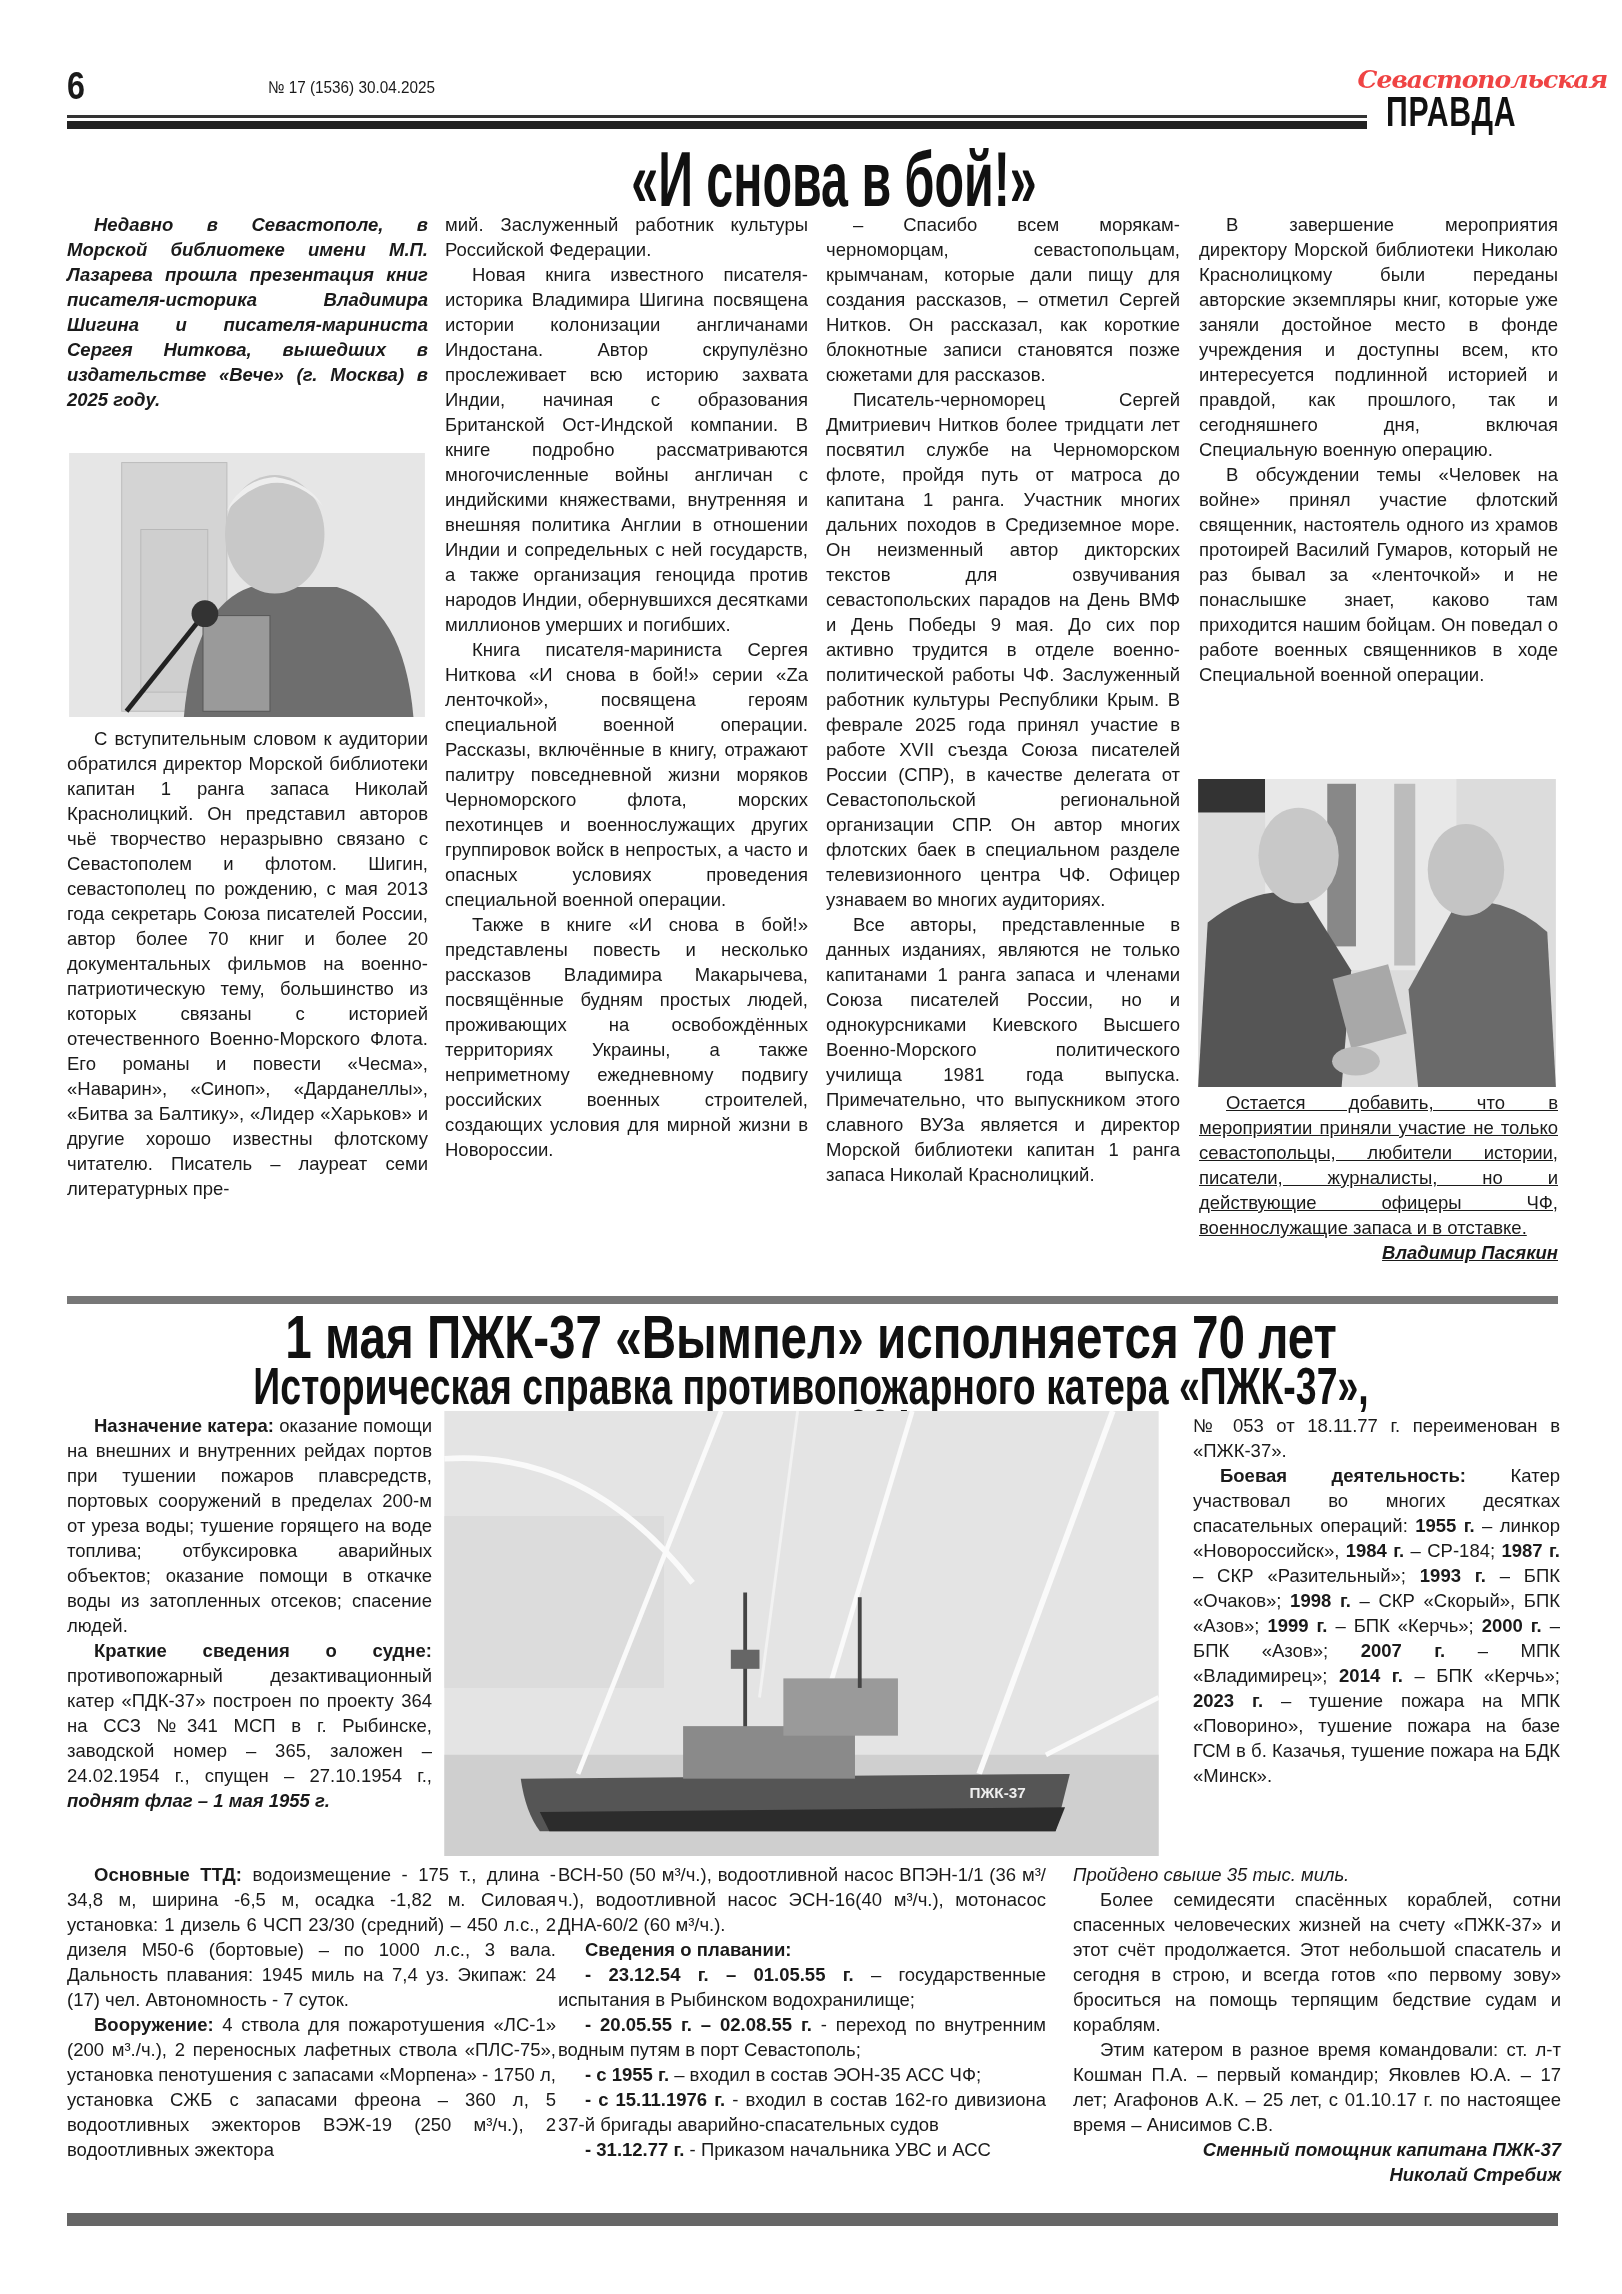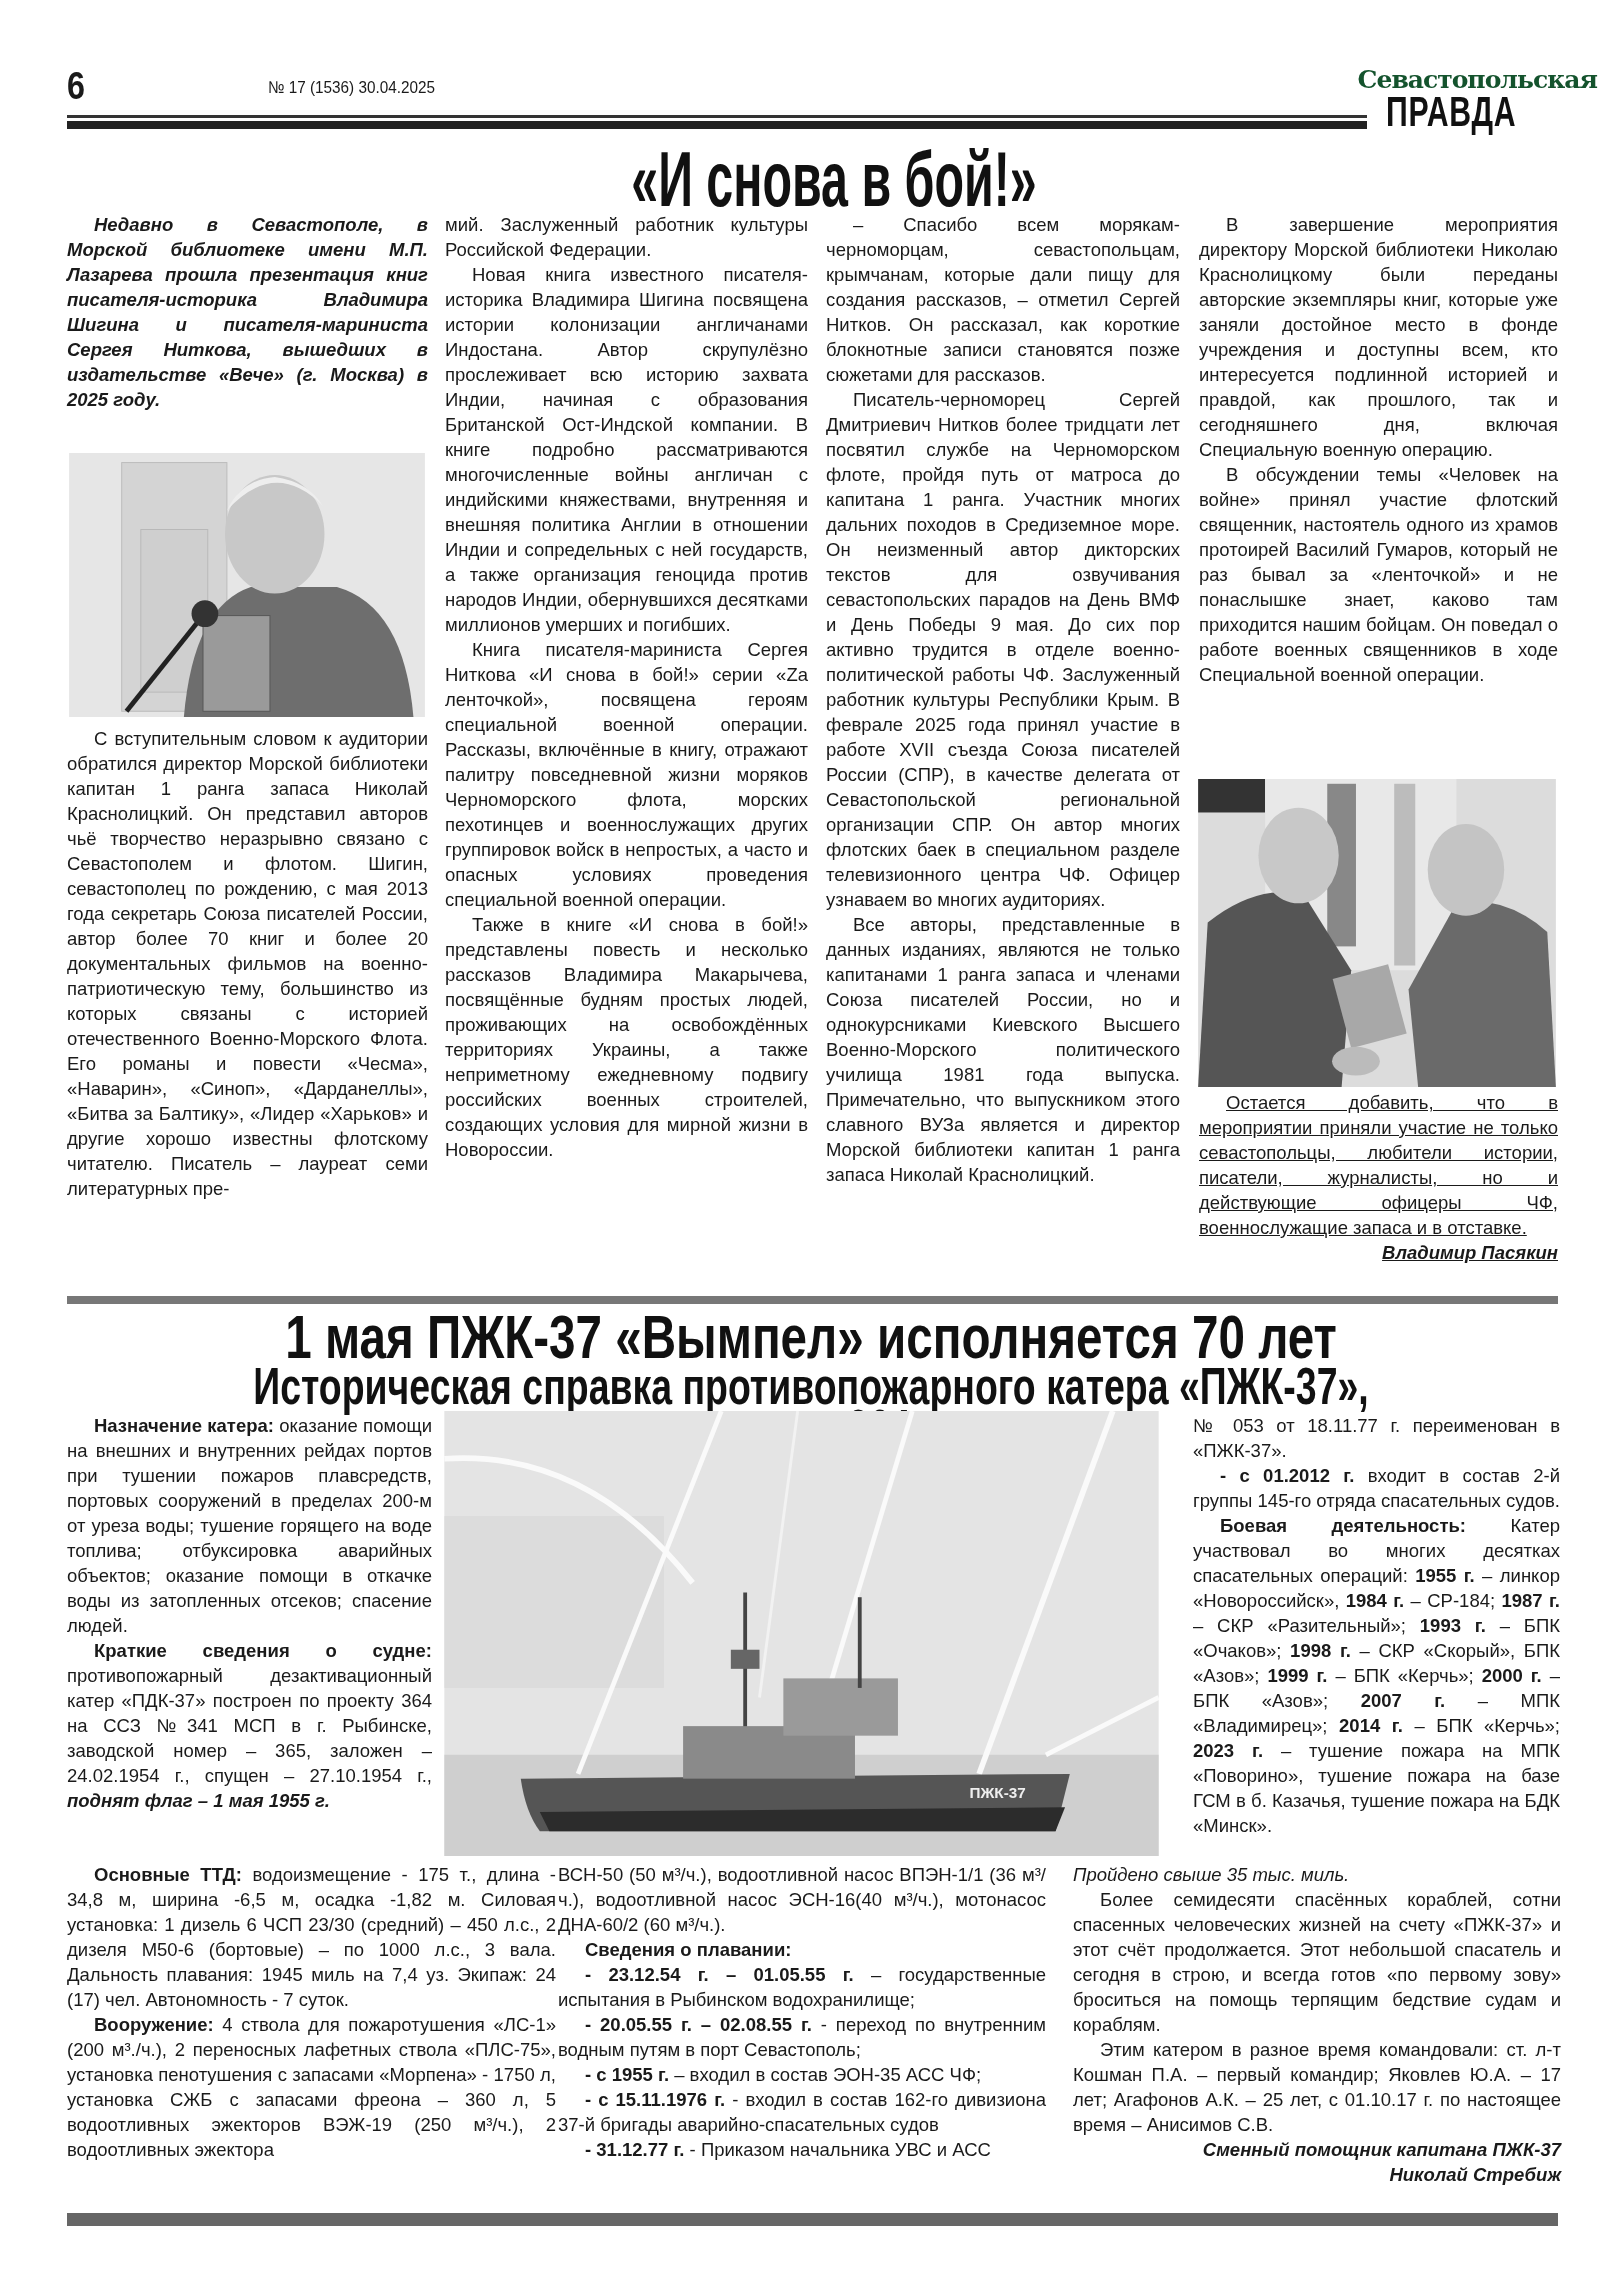--- a/index.html
+++ b/index.html
@@ -5,22 +5,22 @@
   html, body { margin: 0; padding: 0; background: #ffffff; }
   body { width: 1622px; height: 2294px; position: relative; overflow: hidden; color: #1a1a1a;
          font-family: "Liberation Sans", sans-serif; }
   .abs { position: absolute; }
   .page-num { left: 67px; top: 65px; font-family: "Liberation Sans", sans-serif; font-weight: bold; font-size: 38px;
               transform: scaleX(0.85); transform-origin: left; }
   .issue { left: 268px; top: 78px; font-size: 17px; transform: scaleX(0.9); transform-origin: left; }
   .rule-top { left: 67px; top: 115px; width: 1300px; height: 2.9px; background: #333; }
   .rule-top2 { left: 67px; top: 121px; width: 1300px; height: 7.6px; background: #222; }
   .logo { left: 1348px; top: 67px; width: 220px; height: 72px; }
-  .logo .script { position: absolute; left: 9.6px; top: -1.9px; font-family: "DejaVu Serif", serif; 
-                  font-size: 25px; font-weight: bold; color: #14532d; letter-spacing: -1px; }
+  .logo .script { position: absolute; left: 9.6px; top: -1.9px; font-family: "DejaVu Serif", serif; font-style: italic;
+                  font-size: 25px; font-weight: bold; color: #ef4444; letter-spacing: -1px; }
   .logo .big { position: absolute; left: 38px; top: 21px; font-family: "Liberation Sans", sans-serif; font-weight: bold;
                font-size: 42px; color: #111; transform: scaleX(0.72); transform-origin: left; letter-spacing: 1px; }
   .headline1 { left: 0; width: 1622px; top: 134px; text-align: center; font-family: "Liberation Sans", sans-serif;
                font-weight: bold; font-size: 78px; color: #111; padding-left: 23px; }
   .headline1 span { display: inline-block; transform: scaleX(0.62); }
   .col { position: absolute; font-size: 18.5px; line-height: 25px; text-align: justify; }
   .col p { margin: 0; text-indent: 27px; }
   .lead { font-style: italic; font-weight: bold; }
   .sig { text-align: right !important; font-style: italic; font-weight: bold; text-indent: 0 !important; }
   .photo { position: absolute; overflow: hidden; }
@@ -144,21 +144,20 @@
   <p><b>Сведения о плавании:</b></p>
   <p><b>- 23.12.54 г. – 01.05.55 г.</b><span> – государственные испытания в Рыбинском водохранилище;</span></p>
   <p><b>- 20.05.55 г. – 02.08.55 г.</b><span> - переход по внутренним водным путям в порт Севастополь;</span></p>
   <p><b>- с 1955 г.</b><span> – входил в состав ЭОН-35 АСС ЧФ;</span></p>
   <p><b>- с 15.11.1976 г.</b><span> - входил в состав 162-го дивизиона 37-й бригады аварийно-спасательных судов</span></p>
   <p><b>- 31.12.77 г.</b><span> - Приказом начальника УВС и АСС</span></p>
 </div>
 
 <div class="col" style="left:1193px; top:1413px; width:367px;">
   <p style="text-indent:0">№ 053 от 18.11.77 г. переименован в «ПЖК-37».</p>
-  <p><b>- с 01.2012 г.</b><span> входит в состав 2-й группы 145-го отряда спасательных судов.</span></p>
   <p><b>Боевая деятельность:</b><span> Катер участвовал во многих десятках спасательных операций: </span><b>1955 г.</b><span> – линкор «Новороссийск», </span><b>1984 г.</b><span> – СР-184; </span><b>1987 г.</b><span> – СКР «Разительный»; </span><b>1993 г.</b><span> – БПК «Очаков»; </span><b>1998 г.</b><span> – СКР «Скорый», БПК «Азов»; </span><b>1999 г.</b><span> – БПК «Керчь»; </span><b>2000 г.</b><span> – БПК «Азов»; </span><b>2007 г.</b><span> – МПК «Владимирец»; </span><b>2014 г.</b><span> – БПК «Керчь»; </span><b>2023 г.</b><span> – тушение пожара на МПК «Поворино», тушение пожара на базе ГСМ в б. Казачья, тушение пожара на БДК «Минск».</span></p>
 </div>
 <div class="col" style="left:1073px; top:1862px; width:488px;">
   <p style="text-indent:0; font-style:italic">Пройдено свыше 35 тыс. миль.</p>
   <p>Более семидесяти спасённых кораблей, сотни спасенных человеческих жизней на счету «ПЖК-37» и этот счёт продолжается. Этот небольшой спасатель и сегодня в строю, и всегда готов «по первому зову» броситься на помощь терпящим бедствие судам и кораблям.</p>
   <p>Этим катером в разное время командовали: ст. л-т Кошман П.А. – первый командир; Яковлев Ю.А. – 17 лет; Агафонов А.К. – 25 лет, с 01.10.17 г. по настоящее время – Анисимов С.В.</p>
   <p class="sig">Сменный помощник капитана ПЖК-37</p>
   <p class="sig">Николай Стребиж</p>
 </div>
 

